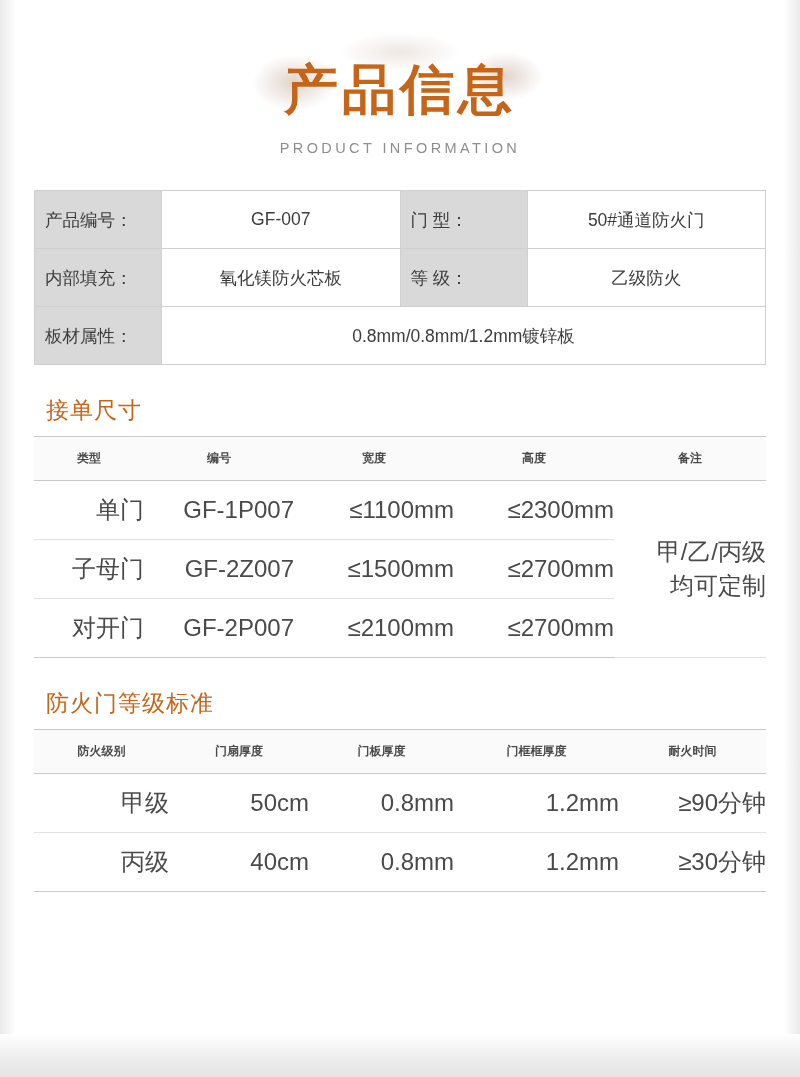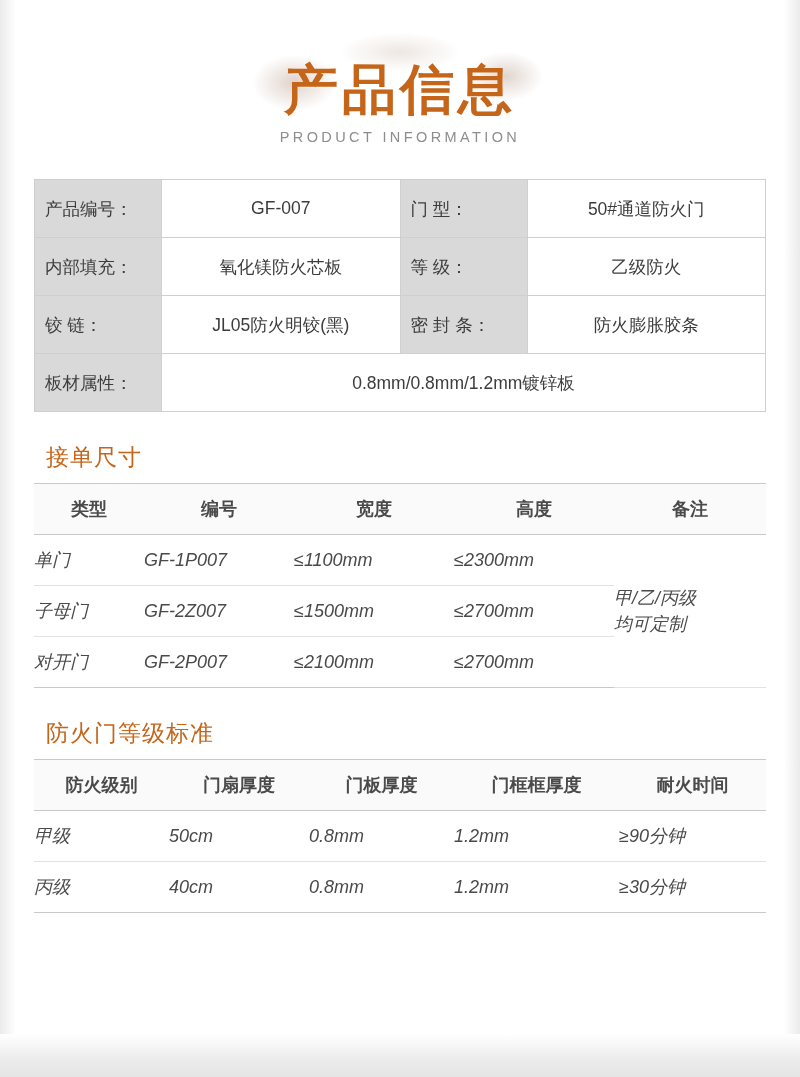--- a/index.html
+++ b/index.html
@@ -40,21 +40,21 @@
     font-size: 54px;
     font-weight: bold;
     letter-spacing: 4px;
     color: #c4651a;
     line-height: 1.1;
     margin: 0;
     text-shadow: 0 1px 0 rgba(255,255,255,0.5);
   }
   .header-sub {
     position: relative;
-    margin-top: 10px;
+    margin-top: 21px;
     font-size: 14.5px;
     letter-spacing: 3.4px;
     color: #8d8d8d;
   }
 
   
   .spec-table {
     margin: 34px 34px 0 34px;
     border: 1px solid #cfcfcf;
     border-collapse: collapse;
@@ -90,36 +90,35 @@
   }
 
   
   .data-table {
     width: 732px;
     margin: 10px 34px 0 34px;
     border-collapse: collapse;
     table-layout: fixed;
   }
   .data-table th {
-    font-size: 18px;
+    font-size: 12px;
     font-weight: bold;
     color: #4a4a4a;
     padding: 13px 0 13px 0;
     border-bottom: 1px solid #c9c9c9;
     border-top: 1px solid #c9c9c9;
     text-align: center;
     background: #fafafa;
   }
   .data-table td {
-    font-size: 18px;
+    font-size: 24px;
     color: #4a4a4a;
-    text-align: left;
+    text-align: right;
     padding: 13px 0;
     border-bottom: 1px solid #e2e2e2;
-    font-style: italic;
   }
   .data-table tr:last-child td {
     border-bottom: 1px solid #c9c9c9;
   }
   .note-cell {
     font-size: 17px;
     line-height: 1.45;
     color: #4a4a4a;
   }
 
@@ -163,26 +162,20 @@
       <td class="spec-label">门      型：</td>
       <td class="spec-value">50#通道防火门</td>
     </tr>
     <tr>
       <td class="spec-label">内部填充：</td>
       <td class="spec-value">氧化镁防火芯板</td>
       <td class="spec-label">等      级：</td>
       <td class="spec-value">乙级防火</td>
     </tr>
     <tr>
-      <td class="spec-label">铰      链：</td>
-      <td class="spec-value">JL05防火明铰(黑)</td>
-      <td class="spec-label">密 封 条：</td>
-      <td class="spec-value">防火膨胀胶条</td>
-    </tr>
-    <tr>
       <td class="spec-label">板材属性：</td>
       <td class="spec-value" colspan="3">0.8mm/0.8mm/1.2mm镀锌板</td>
     </tr>
   </tbody>
 </table>
 
 <div class="section-title">接单尺寸</div>
 
 <table class="data-table">
   <thead>

